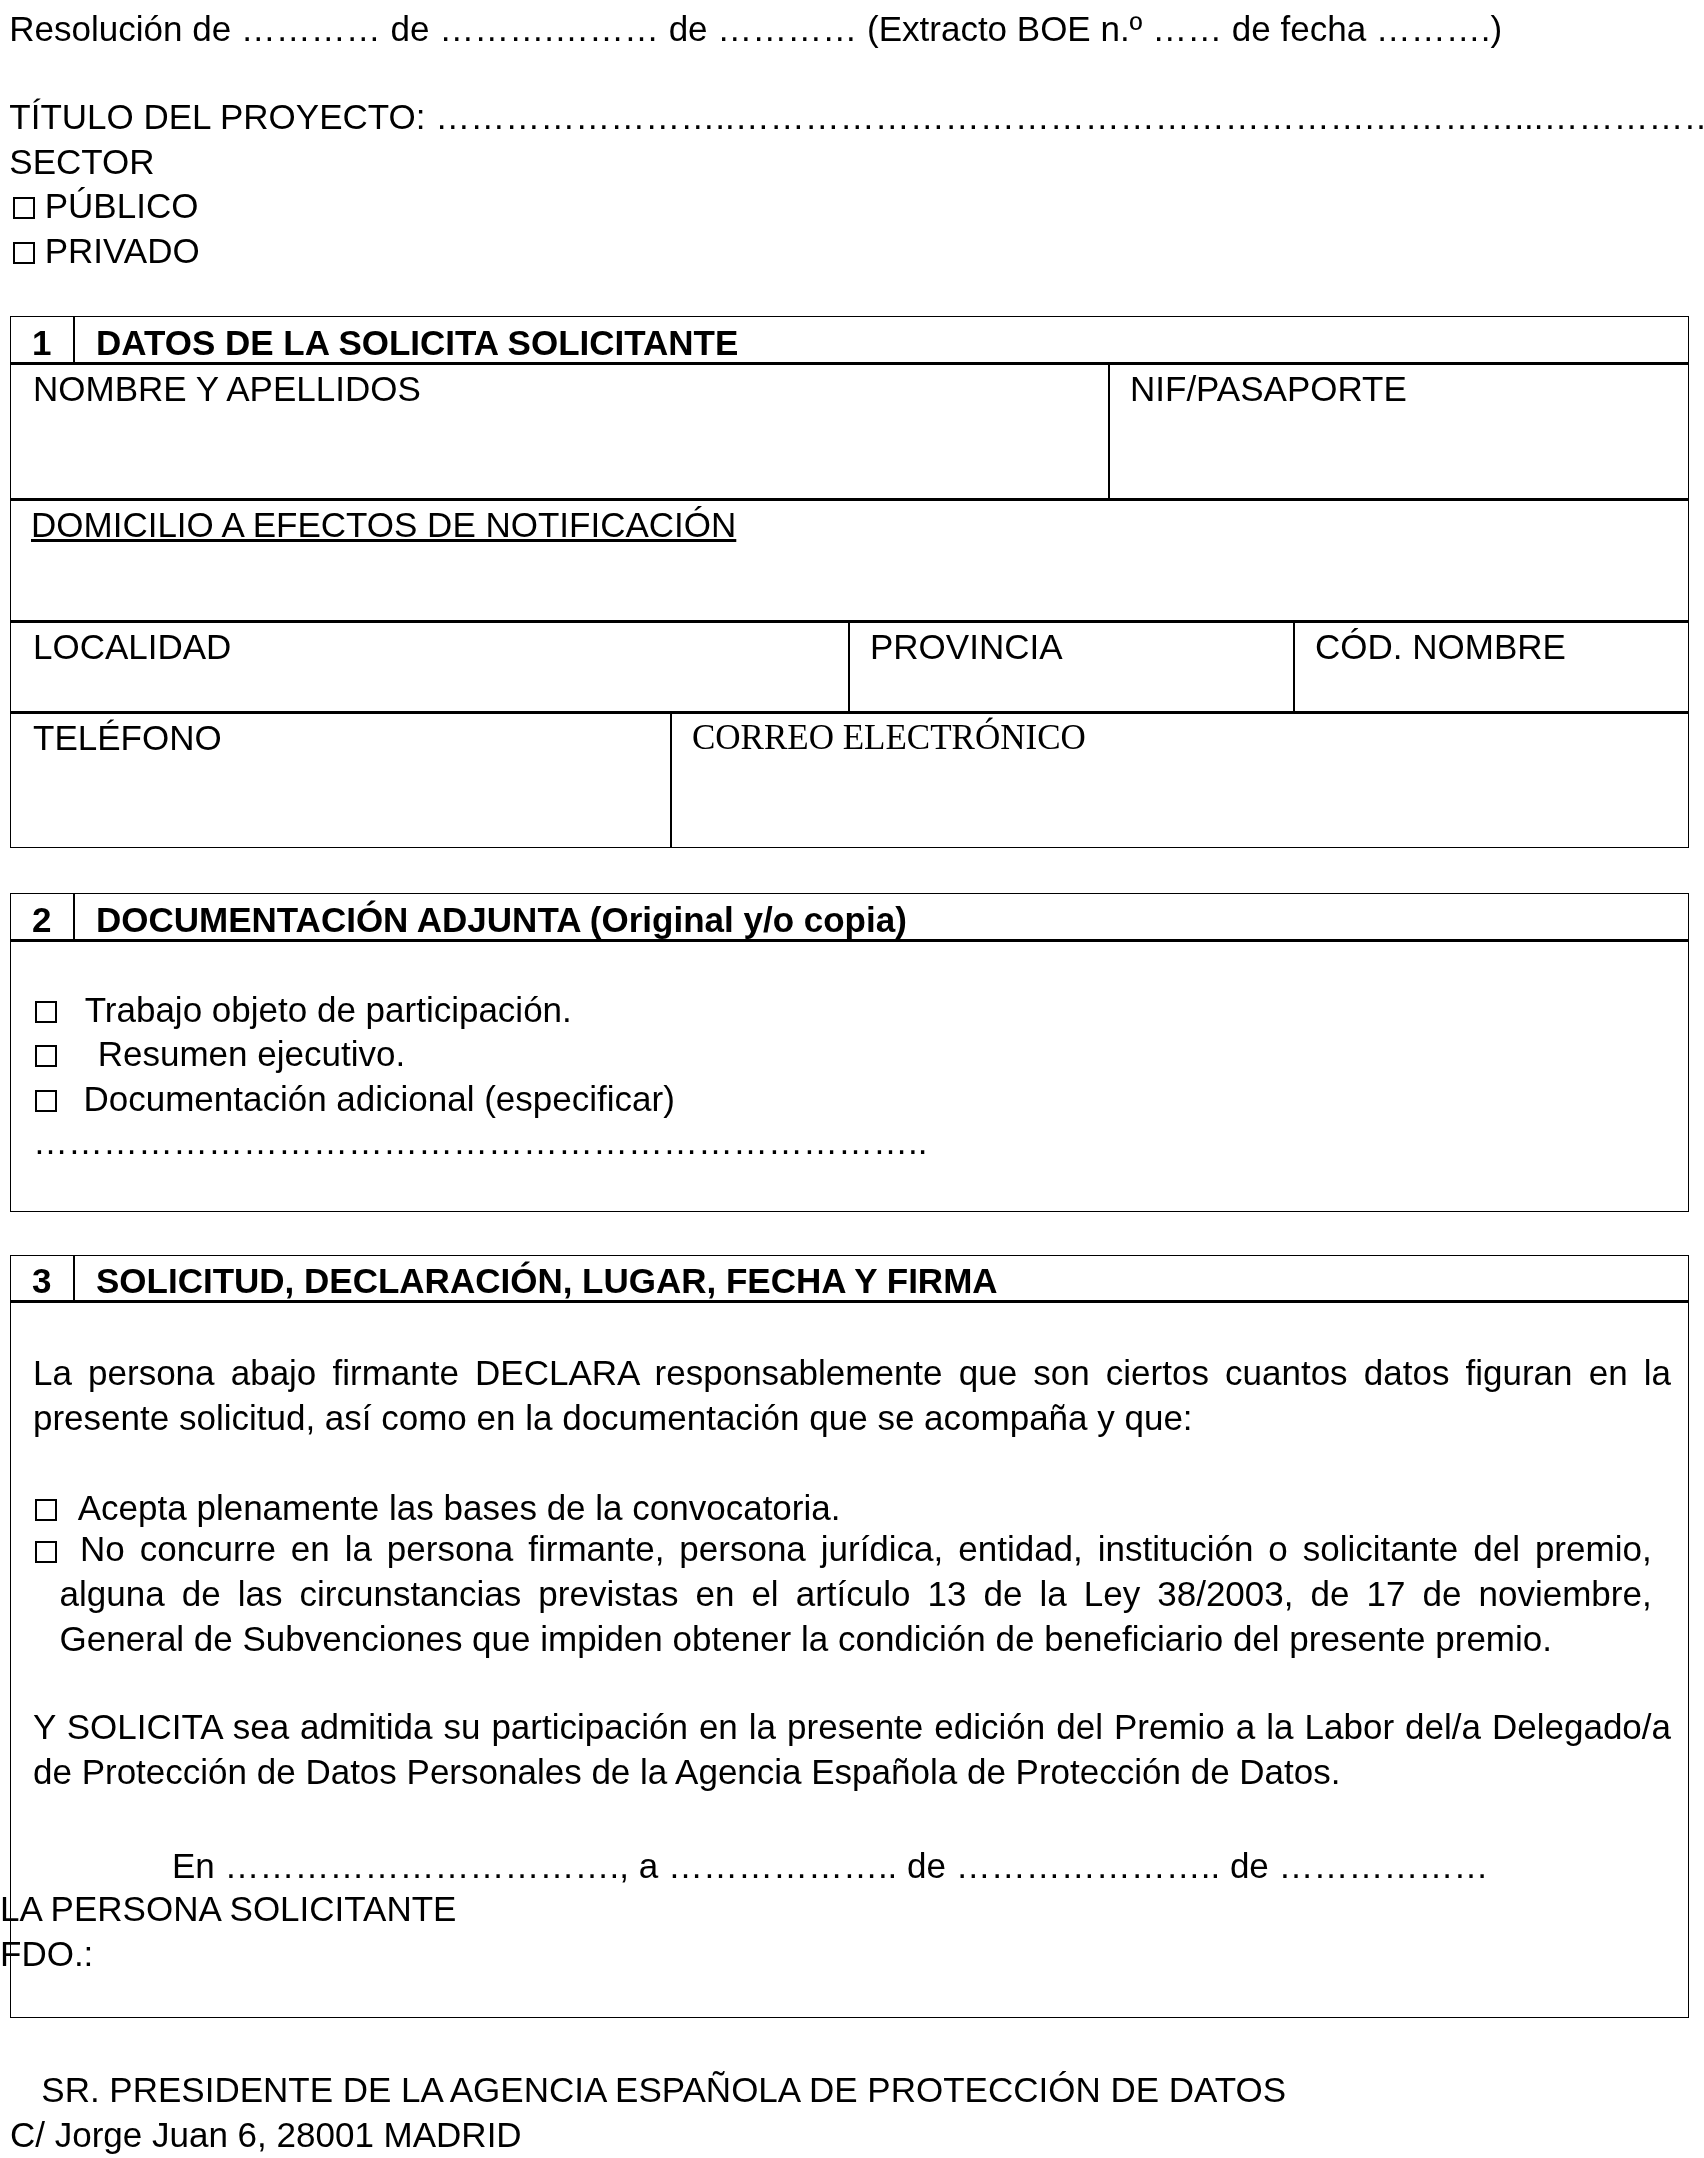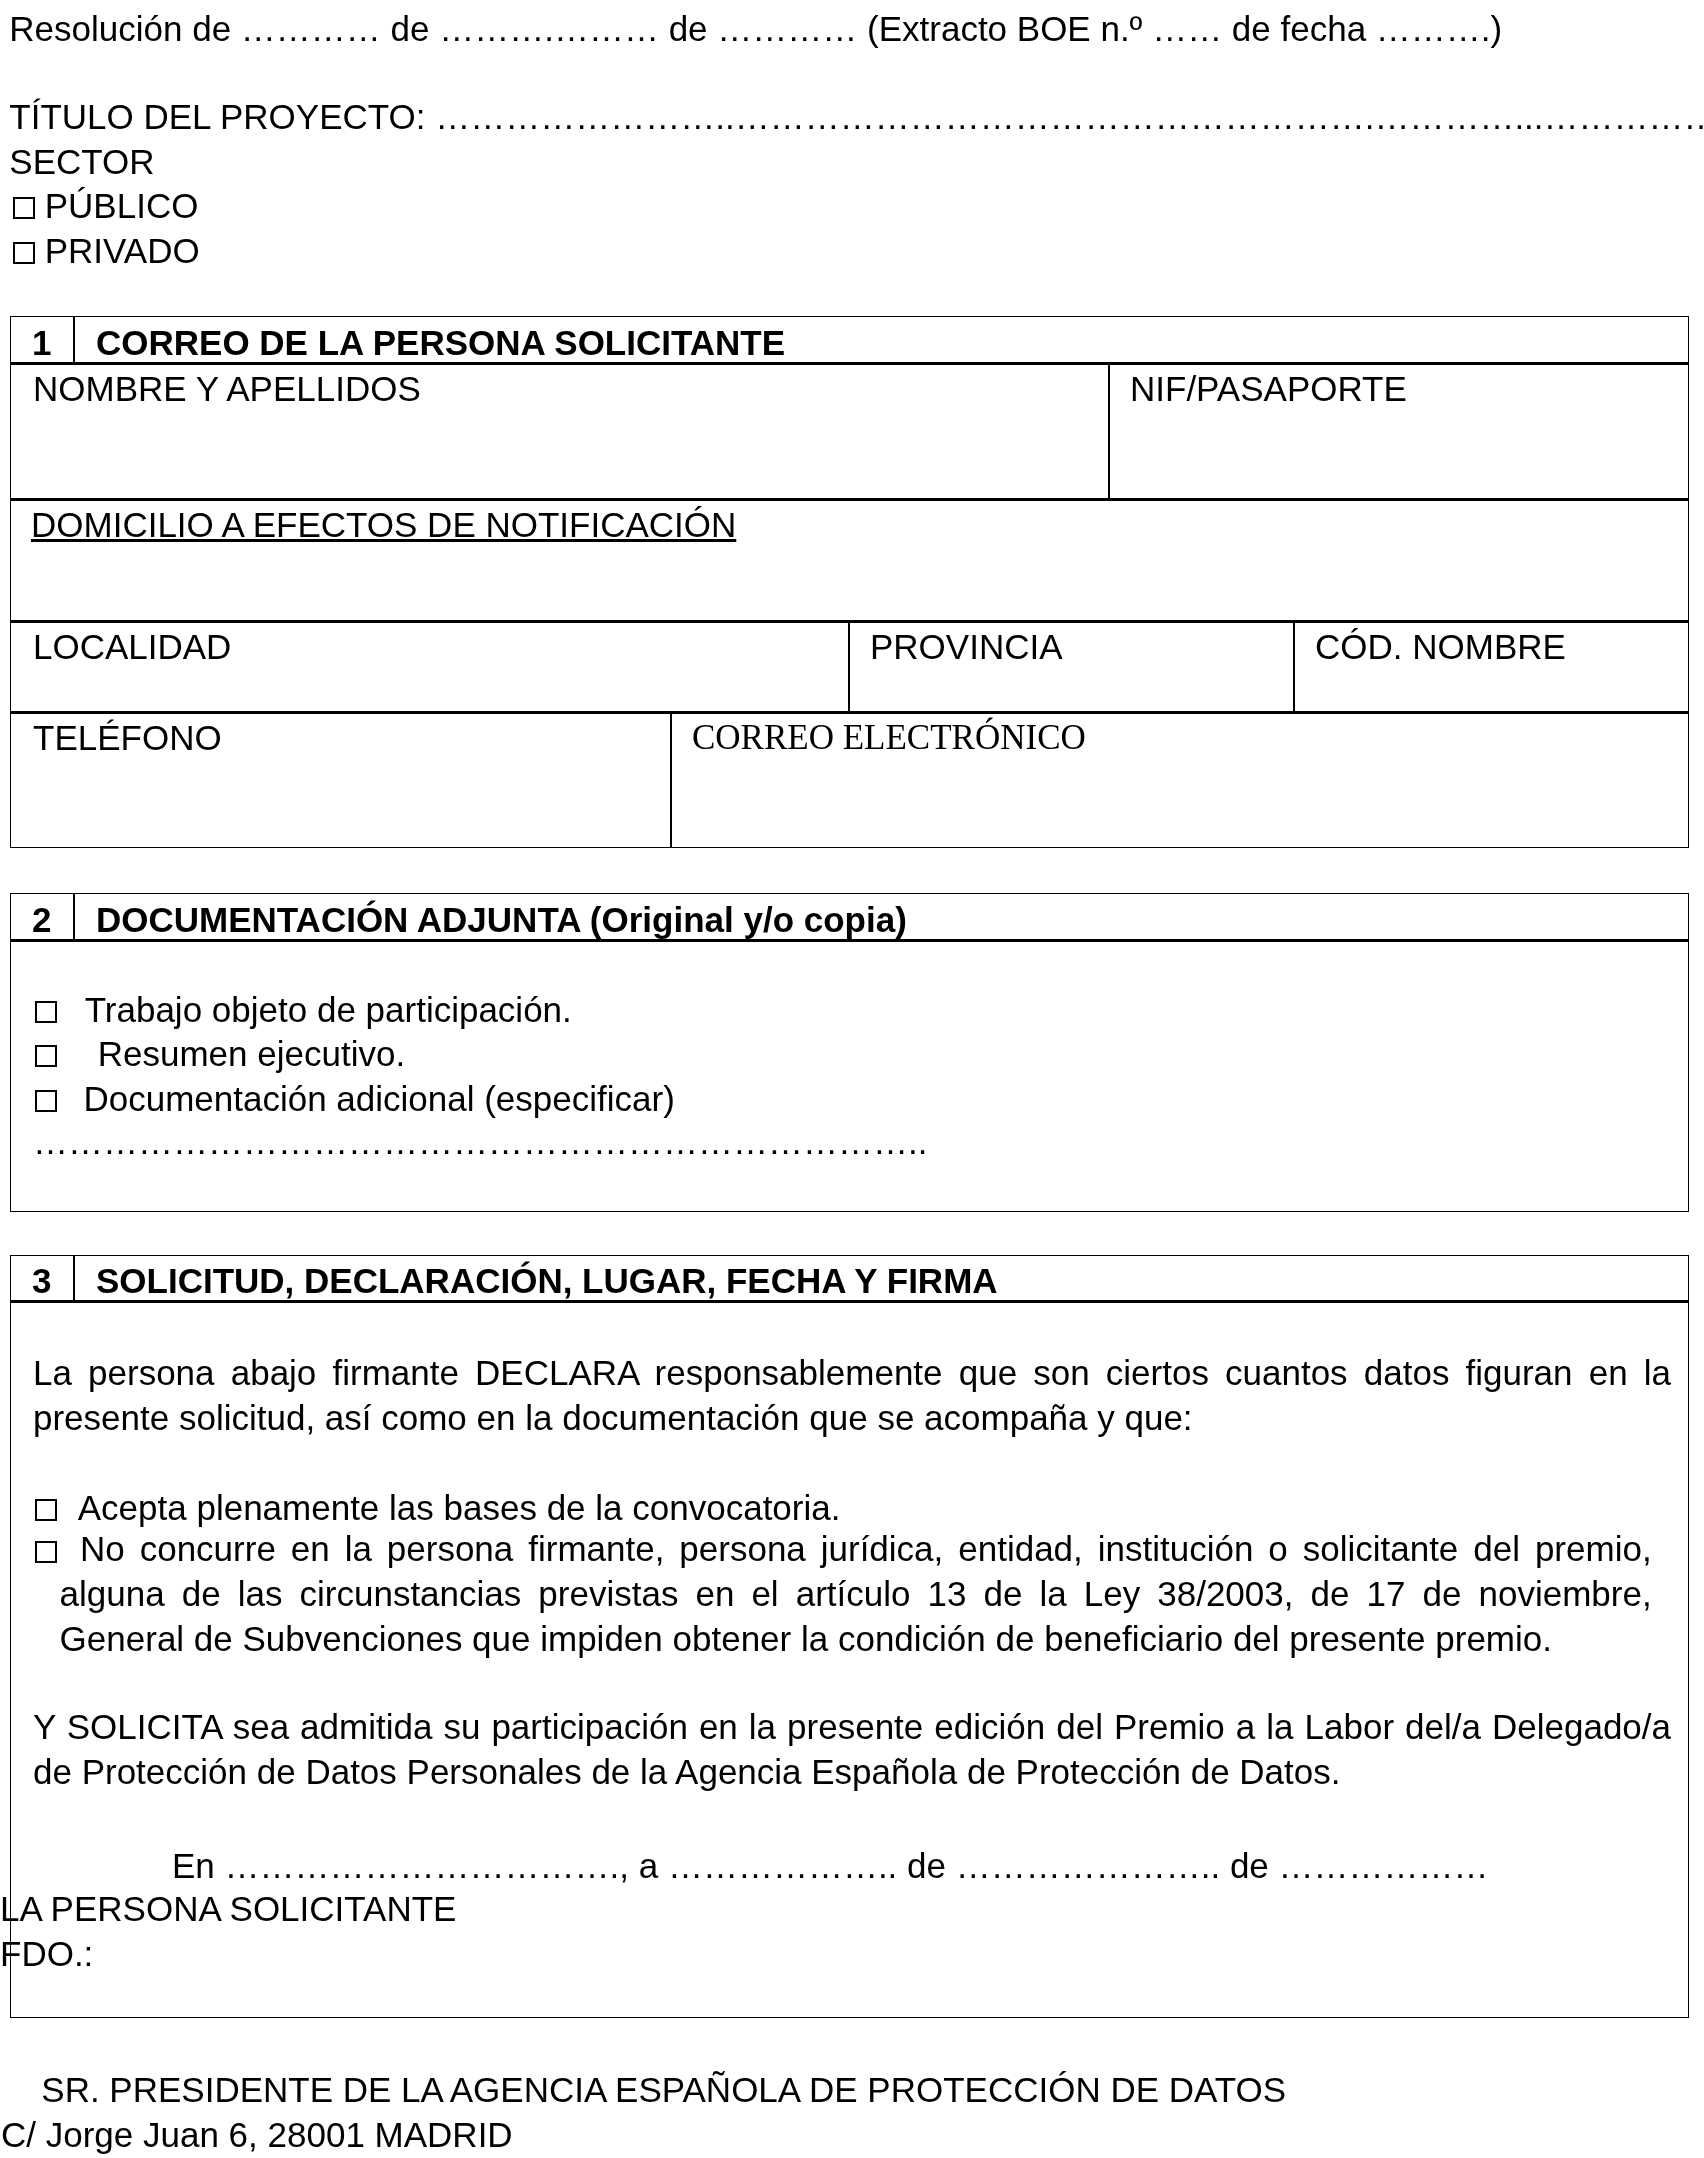--- a/index.html
+++ b/index.html
@@ -27,21 +27,21 @@
 </div>
 <div class="abs" style="left:13px; top:233px;">
   <span class="chk"></span>
   <span>PRIVADO</span>
 </div>
 
 <div class="box" style="left:10.2px; top:316px; width:1679px; height:532px;"></div>
 <div class="vline" style="left:73px; top:316px; height:46px;"></div>
 <div class="hline" style="left:10.2px; top:362px; width:1679px;"></div>
 <div class="sect-num" style="left:32px; top:325px;">1</div>
-<div class="sect-title" style="left:96px; top:325px;">CORREO DE LA PERSONA SOLICITANTE</div>
+<div class="sect-title" style="left:96px; top:325px;">DATOS DE LA SOLICITA SOLICITANTE</div>
 
 <div class="vline" style="left:1108px; top:362px; height:137px;"></div>
 <div class="abs" style="left:33px; top:371px;">NOMBRE Y APELLIDOS</div>
 <div style="position:absolute; left:12px; top:365px; width:1096px; height:134px;"></div>
 <div class="abs" style="left:1130px; top:371px;">NIF/PASAPORTE</div>
 <div style="position:absolute; left:1110px; top:365px; width:577px; height:134px;"></div>
 
 <div class="hline" style="left:10.2px; top:498px; width:1679px;"></div>
 <div class="abs" style="left:31px; top:507px;text-decoration:underline;">DOMICILIO A EFECTOS DE NOTIFICACIÓN</div>
 <div style="position:absolute; left:12px; top:501px; width:1675px; height:119px;"></div>
@@ -102,14 +102,14 @@
   </div>
 </div>
 
 <div class="just" style="top:1704px; text-align-last:left;">Y SOLICITA sea admitida su participación en la presente edición del Premio a la Labor del/a Delegado/a de Protección de Datos Personales de la Agencia Española de Protección de Datos.</div>
 
 <div class="abs" style="left:172px; top:1848px;">En ……………………………., a ……………….. de ………………….. de ………………</div>
 <div class="center" style="top:1891px;">LA PERSONA SOLICITANTE</div>
 <div class="center" style="top:1936px;">FDO.:</div>
 
 <div class="abs" style="left:9.3px; top:2072px;margin-left:32px;">SR. PRESIDENTE DE LA AGENCIA ESPAÑOLA DE PROTECCIÓN DE DATOS</div>
-<div class="abs" style="left:1px; top:2117px;text-align:right;">C/ Jorge Juan 6, 28001 MADRID</div>
+<div class="abs" style="left:10px; top:2117px;text-align:right;">C/ Jorge Juan 6, 28001 MADRID</div>
 
 
 </body></html>

